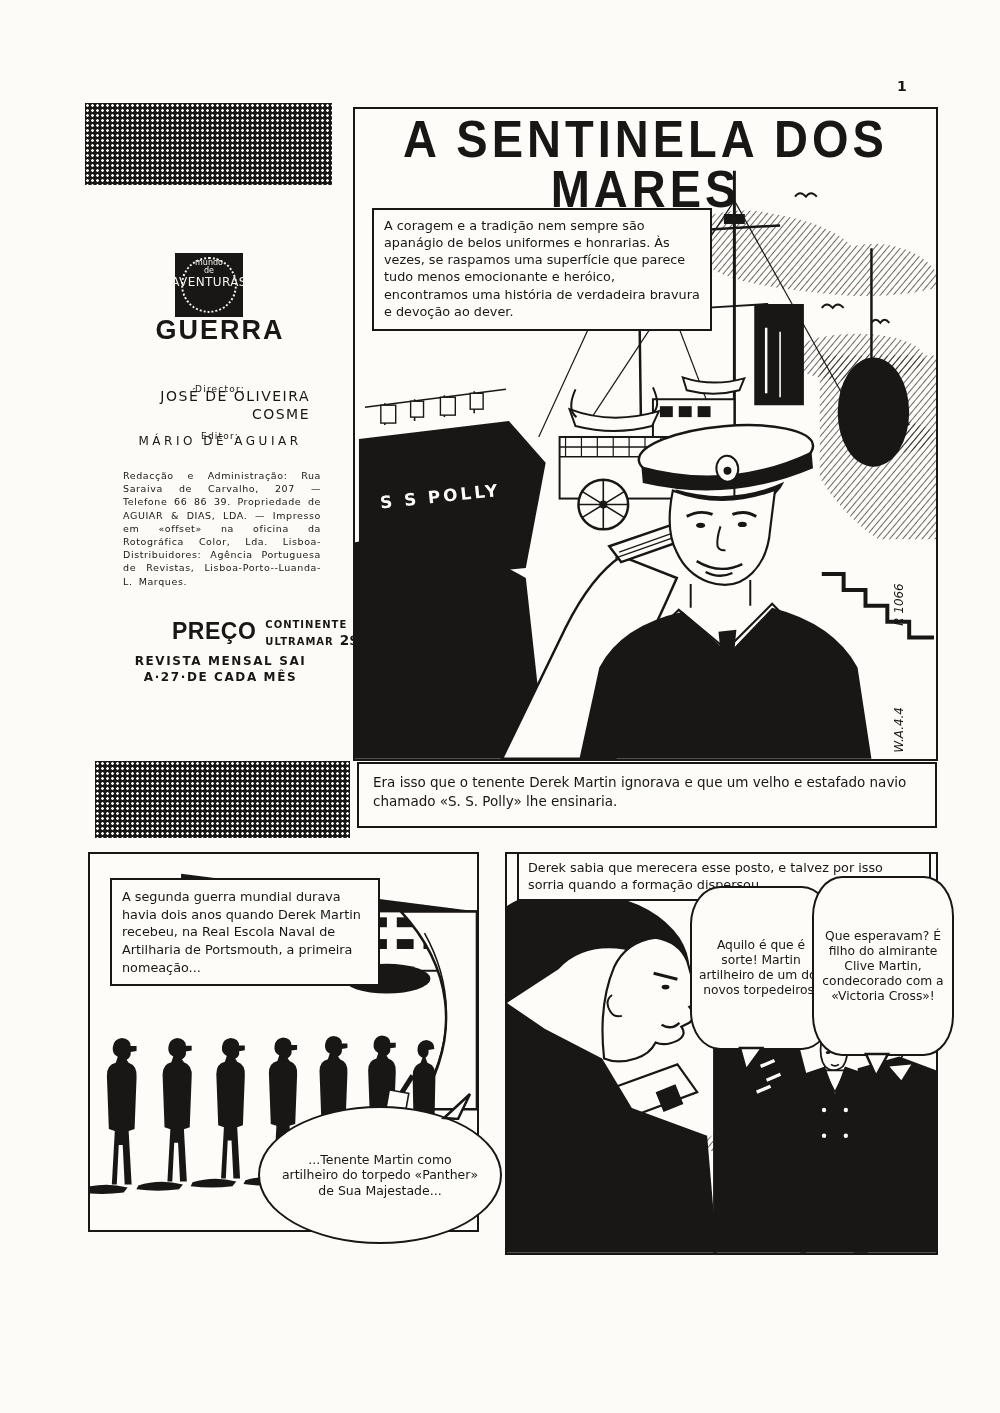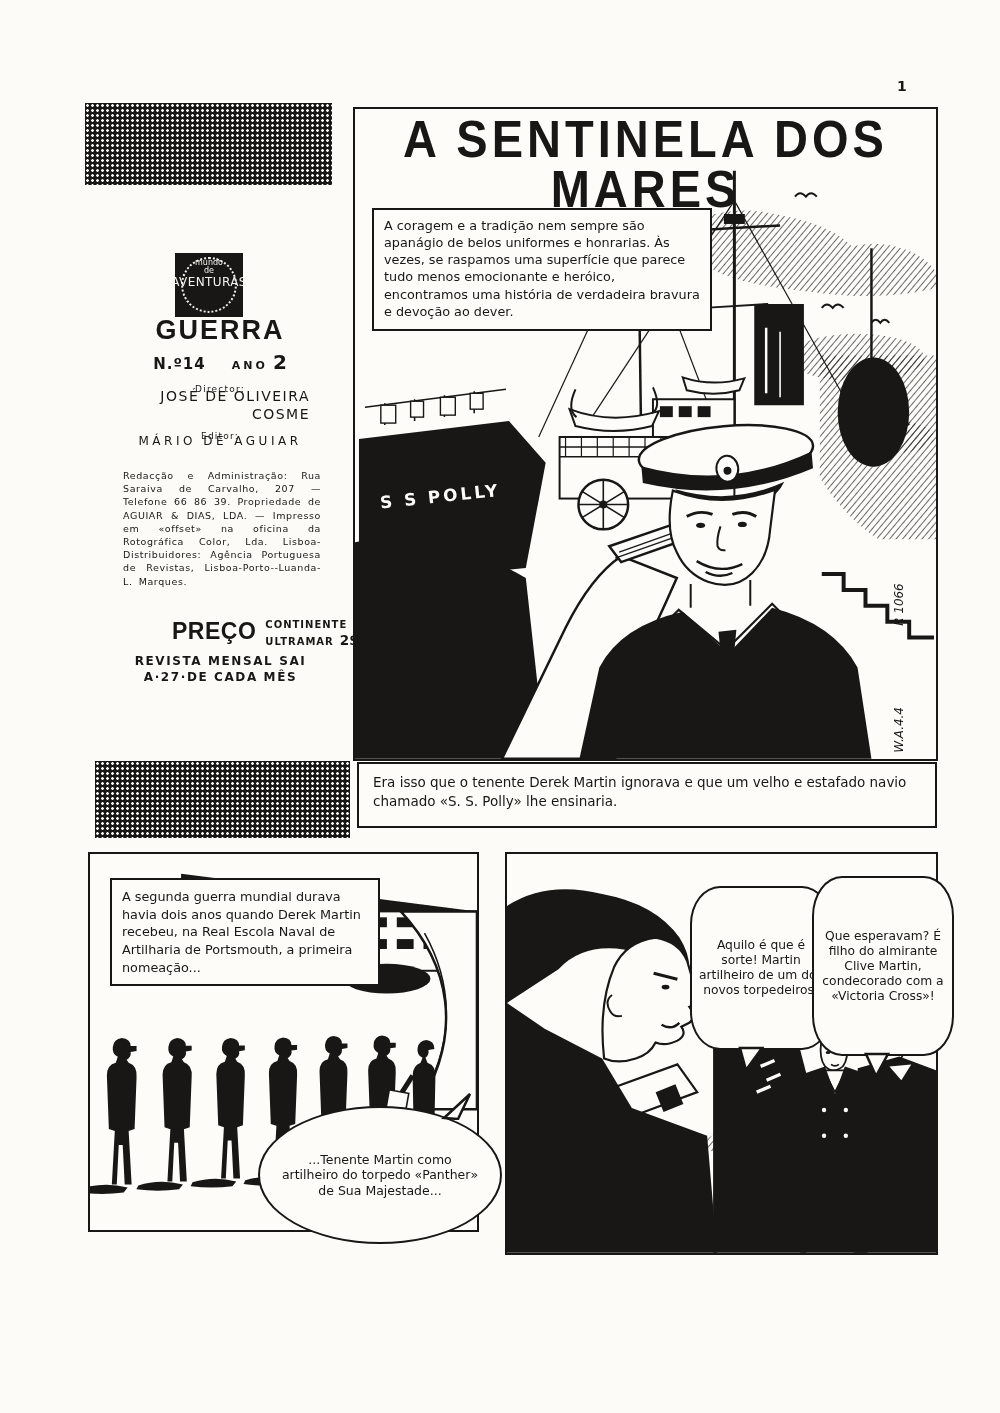--- a/index.html
+++ b/index.html
@@ -111,27 +111,20 @@
   <div id="halftone-top" class="abs halftone"></div>
 
   <div id="logo-box" class="abs">
     <div id="logo-circle">
       <span>mundo</span>
       <span>de</span>
       <span class="l3">AVENTURAS</span>
     </div>
   </div>
   <div id="guerra" class="abs">GUERRA</div>
-  <div id="issue-line" class="abs">
-    <span class="no">N.º14</span>
-    <span>
-      <span class="ano">ANO</span>
-      <span class="ano-val">2</span>
-    </span>
-  </div>
   <div id="director-label" class="abs mast-label">Director:</div>
   <div id="director-name" class="abs">JOSÉ DE OLIVEIRA COSME</div>
   <div id="editor-label" class="abs mast-label">Editor:</div>
   <div id="editor-name" class="abs">MÁRIO DE AGUIAR</div>
   <div id="imprint" class="abs">Redacção e Administração: Rua Saraiva de Carvalho, 207 — Telefone 66 86 39. Propriedade de AGUIAR &amp; DIAS, LDA. — Impresso em «offset» na oficina da Rotográfica Color, Lda. Lisboa-Distribuidores: Agência Portuguesa de Revistas, Lisboa-Porto--Luanda-L. Marques.</div>
   <div id="price-row" class="abs">
     <span id="price-word">PREÇO</span>
     <span class="price-col">
       <span class="price-line">
         <span class="price-label">CONTINENTE</span>
@@ -352,20 +345,21 @@
           <ellipse cx="396" cy="158" rx="31" ry="12" fill="#fdfcf9" stroke="#181715" stroke-width="2.2"></ellipse>
           <path d="M366,162 q30,13 60,0 l0,10 q-30,11 -60,0 z" fill="#181715"></path>
           <path d="M366,166 l-16,6 8,8 z" fill="#181715"></path>
         </g>
         <path d="M376,176 q-10,10 -6,22 q4,10 16,12 q10,1 14,-8 l0,-22 z" fill="#fdfcf9" stroke="#181715" stroke-width="1.8"></path>
         <ellipse cx="382" cy="192" rx="2.6" ry="1.8" fill="#181715"></ellipse>
         <path d="M354,216 L396,204 L433,218 L433,402 L350,402 Z" fill="#181715"></path>
         <path d="M386,214 L398,228 L408,212 Z" fill="#fdfcf9"></path>
       </g>
     </svg>
+    <div id="dismissal-caption">Derek sabia que merecera esse posto, e talvez por isso sorria quando a formação dispersou.</div>
     <div id="bubble-left" class="bubble">
       <span>Aquilo é que é sorte! Martin artilheiro de um dos novos torpedeiros!</span>
       <svg id="bubble-left-tail" width="30" height="26">
         <path d="M4,2 L26,2 L10,24 Z" fill="#fdfcf9" stroke="#181715" stroke-width="2.5"></path>
       </svg>
     </div>
     <div id="bubble-right" class="bubble">
       <span>Que esperavam? É filho do almirante Clive Martin, condecorado com a «Victoria Cross»!</span>
       <svg id="bubble-right-tail" width="30" height="26">
         <path d="M4,2 L26,2 L14,24 Z" fill="#fdfcf9" stroke="#181715" stroke-width="2.5"></path>

